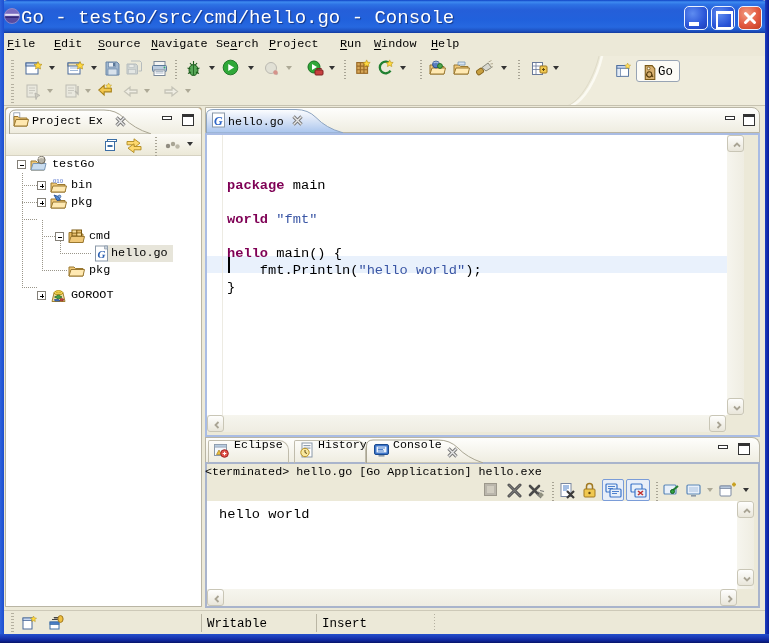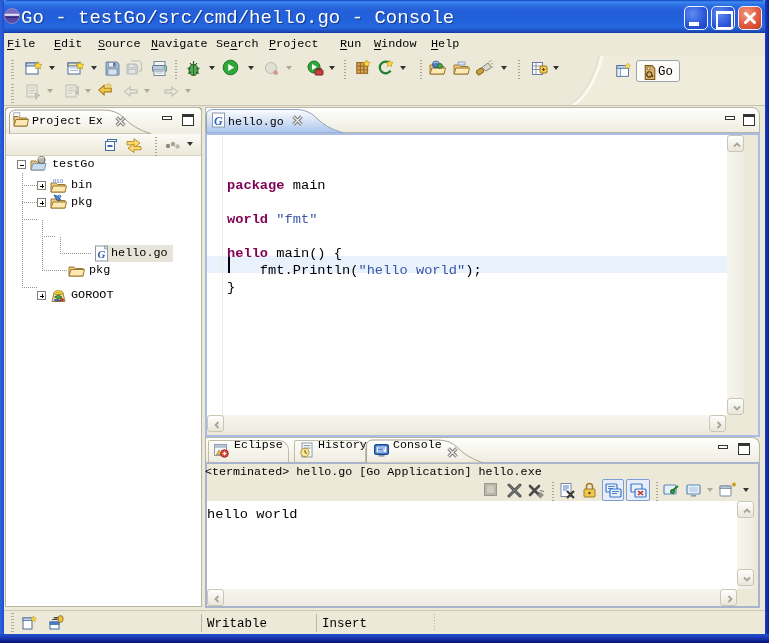--- a/index.html
+++ b/index.html
@@ -338,20 +338,32 @@
     <div class="trow" style="left:0;top:38px;width:195px">
       <div class="texp plus" style="left:31px"></div>
       <svg class="micon" style="left:44px;top:0px" viewBox="0 0 17 17">
           <path d="M1 5 h5 l1.5 1.5 H15 V14 H1 z" fill="#F0C878" stroke="#9A7830"></path>
           <path d="M4 1 l4.5 1.5 2 3.5 -3.5 0.5 z" fill="#5088D0" stroke="#20488C" stroke-width="0.8"></path>
           <circle cx="9.5" cy="2.5" r="1.4" fill="#88B4E8" stroke="#20488C" stroke-width="0.6"></circle>
           <path d="M1 14 L3 8 H16.5 L15 14 z" fill="#FFE9B2" stroke="#9A7830"></path>
         </svg>
       <span class="lbl" style="left:65px">pkg</span>
     </div>
+    <div class="trow" style="left:0;top:72px;width:195px">
+      <div class="texp" style="left:49px"></div>
+      <svg class="micon" style="left:62px;top:0px" viewBox="0 0 17 17">
+          <path d="M1 4.5 h5 l1.5 1.5 H15 V14.5 H1 z" fill="#E8BA60" stroke="#9A7830"></path>
+          <rect x="4" y="2" width="9.5" height="9" fill="#E8C070" stroke="#7A5810"></rect>
+          <path d="M4 5 h9.5 M4 8 h9.5 M8.8 2 v9" stroke="#7A5810" stroke-width="1"></path>
+          <rect x="4.6" y="2.6" width="3.4" height="1.8" fill="#F8E0A0"></rect>
+          <rect x="9.5" y="5.6" width="3.4" height="1.8" fill="#F8E0A0"></rect>
+          <path d="M1 14.5 L3 8.5 H16.5 L15 14.5 z" fill="#F0C878" stroke="#9A7830"></path>
+        </svg>
+      <span class="lbl" style="left:83px">cmd</span>
+    </div>
     <div class="trow" style="left:0;top:89px;width:195px">
       <div class="abs" style="left:102px;top:0;width:65px;height:17px;background:#E7E5DA"></div>
       <svg class="micon" style="left:87px;top:0px" viewBox="0 0 17 17">
           <rect x="2.5" y="1" width="12" height="15" fill="#fff" stroke="#8A98A8"></rect>
           <path d="M14.5 1 l0 0 v3 h-3 v-3 z" fill="#C8D2DC" stroke="#8A98A8" stroke-width="0.7"></path>
           <text x="4.5" y="12.5" font-size="11" font-weight="bold" font-style="italic" fill="#2B5FB0" font-family="Liberation Serif">G</text>
         </svg>
       <span class="lbl" style="left:105px">hello.go</span>
     </div>
     <div class="trow" style="left:0;top:106px;width:195px">
@@ -495,21 +507,21 @@
         </svg>
       <div class="darr gray" style="left:500px;top:9px"></div>
       <svg class="micon" style="left:512px;top:3px" viewBox="0 0 17 17">
           <rect x="1" y="4" width="11" height="10" rx="1" fill="#fff" stroke="#7A88A0"></rect>
           <rect x="1" y="4" width="11" height="2.6" fill="#B8C8DC" stroke="#7A88A0" stroke-width="0.8"></rect>
           <path d="M13 2.5 h4 M15 0.5 v4" stroke="#C8A020" stroke-width="1.8"></path>
         </svg>
       <div class="darr" style="left:536px;top:9px"></div>
     </div>
     <div id="cWhite">
-        <span class="abs" style="left:0px;top:6px">hello world</span>
+        <span class="abs" style="left:12px;top:6px">hello world</span>
       </div>
     <div class="sbtrack" style="left:530px;top:37px;width:17px;height:88px">
       <div class="sbtn" style="left:0;top:0">
           <svg class="chev" viewBox="0 0 10 10">
             <path d="M2 6.5 L5 3.5 L8 6.5" stroke="#A9A494" stroke-width="1.8" fill="none"></path>
           </svg>
         </div>
       <div class="sbtn" style="left:0;top:68px">
           <svg class="chev" viewBox="0 0 10 10">
             <path d="M2 3.5 L5 6.5 L8 3.5" stroke="#A9A494" stroke-width="1.8" fill="none"></path>

